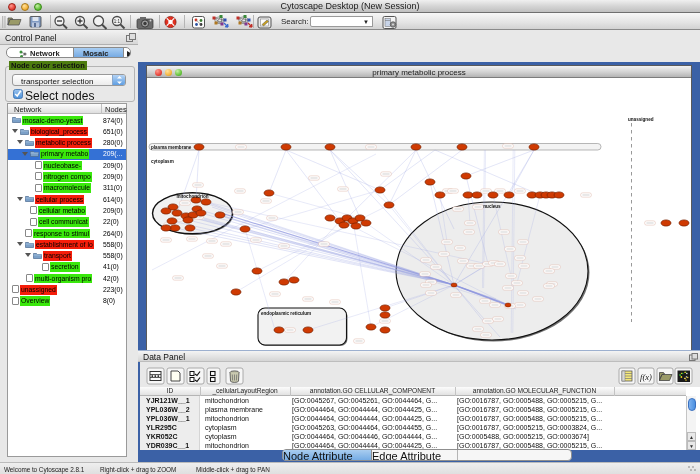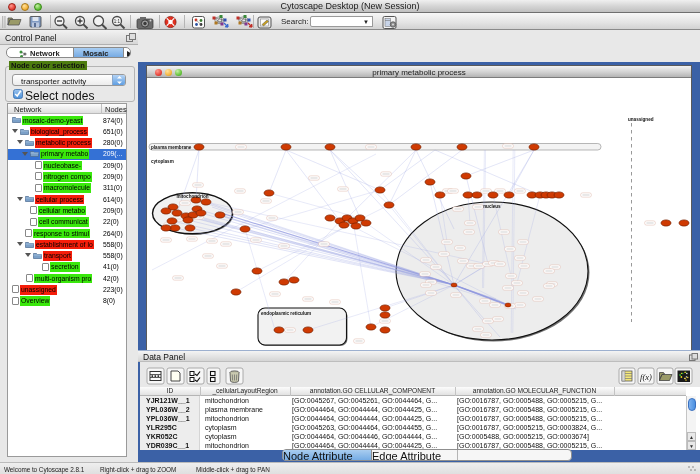--- a/index.html
+++ b/index.html
@@ -199,21 +199,21 @@
       </svg>
       <div class="tabtxt" style="left:23px">Network</div>
       <div id="tab-mosaic">
         <div class="tabtxt" style="left:9px">Mosaic</div>
       </div>
       <div class="abs" style="left:120px;top:2.5px;width:0;height:0;border-top:3.5px solid transparent;border-bottom:3.5px solid transparent;border-left:5px solid #222;"></div>
     </div>
     <div id="groupbox" class="abs"></div>
     <div id="grouplbl" class="abs">Node color selection</div>
     <div id="combo" class="abs">
-      <div class="t">transporter activity</div>
+      <div class="t">transporter selection</div>
       <div id="combobtn">
         <svg style="display:block" width="13" height="10" viewBox="0 0 13 10">
           <path d="M6.5 1 L9 3.6 L4 3.6 Z" fill="#fff"></path>
           <path d="M6.5 9 L9 6.4 L4 6.4 Z" fill="#fff"></path>
         </svg>
       </div>
     </div>
     <svg class="abs" style="left:13px;top:89px" width="10" height="10" viewBox="0 0 10 10">
       <rect x="0.5" y="0.5" width="9" height="9" rx="2" fill="url(#cbg)" stroke="#3a70b0" stroke-width="0.8"></rect>
       <defs>

